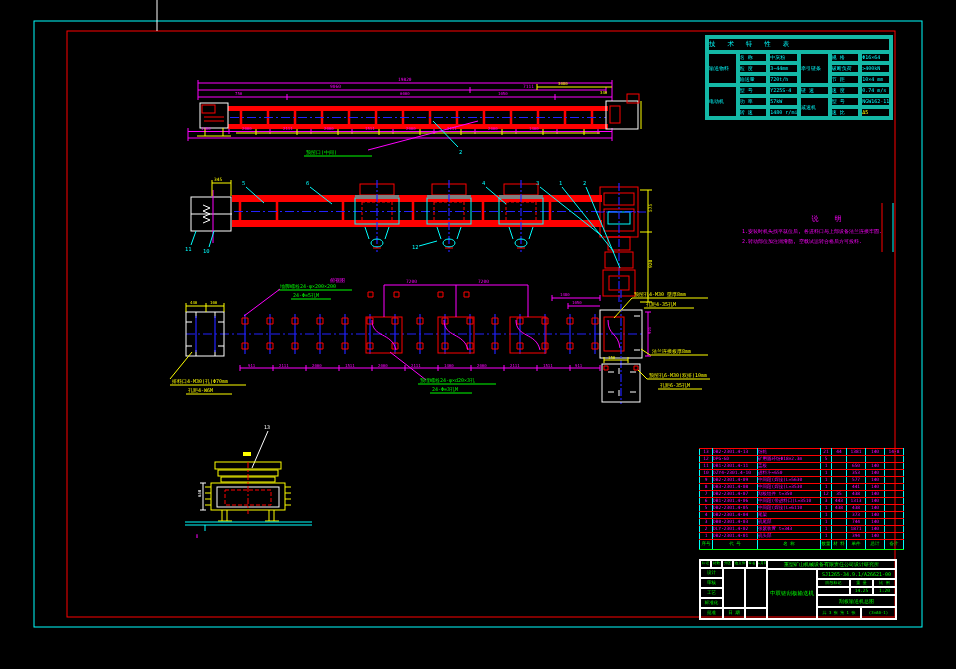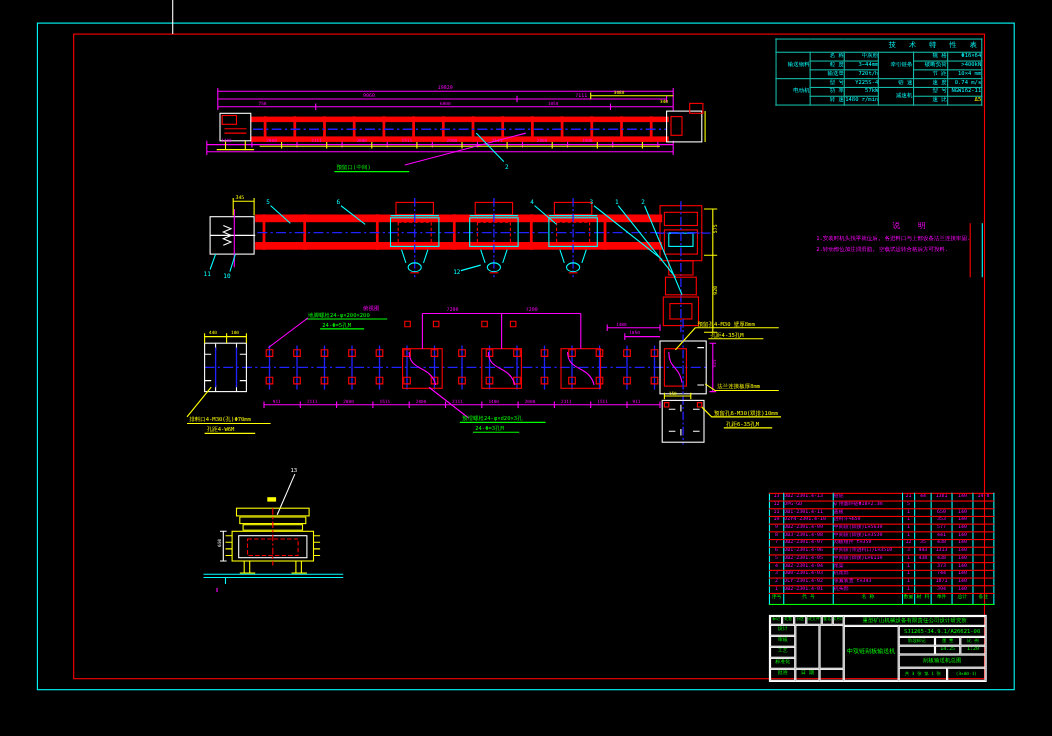--- a/index.html
+++ b/index.html
@@ -15,22 +15,22 @@
   .s-mag{stroke:#ff00ff;fill:none;stroke-width:1;}
   .s-yel{stroke:#ffff00;fill:none;stroke-width:1;}
   .s-wht{stroke:#ffffff;fill:none;stroke-width:1;}
   .s-grn{stroke:#00ff00;fill:none;stroke-width:1;}
   .f-mag{fill:#ff00ff;}.f-cyan{fill:#00ffff;}.f-yel{fill:#ffff00;}
   .f-grn{fill:#00ff00;}.f-wht{fill:#ffffff;}
   .t35{font-size:4px;}.t4{font-size:4.5px;}.t45{font-size:5px;}.t5{font-size:5.5px;}
   table{border-collapse:collapse;table-layout:fixed;}
   
   .spec{width:188px;}
-  .spec td{border:1px solid #14b8a6;color:#00ffff;font-size:5px;line-height:1;
-           text-align:right;padding:0;height:7px;overflow:hidden;white-space:nowrap;}
+  .spec td{border:4px solid #14b8a6;color:#00ffff;font-size:5px;line-height:1;
+           text-align:left;padding:0;height:7px;overflow:hidden;white-space:nowrap;}
   .spec .tt{font-size:6.5px;height:11px;letter-spacing:4px;}
   .spec .yv{color:#ffff00;}
   
   .bom{width:196px;}
   .bom td{border-left:1px solid #00ffff;border-right:1px solid #00ffff;
           border-top:1px solid #ff0000;border-bottom:1px solid #ff0000;
           color:#ff00ff;font-size:4.5px;line-height:1;height:6px;text-align:center;
           padding:0;overflow:hidden;white-space:nowrap;}
   .bom td.lft{text-align:left;}
   .bom tr.hdr td{color:#00ff00;border-top:1px solid #00ff00;border-bottom:1px solid #00ff00;height:9px;}
@@ -321,21 +321,21 @@
       <tr>
         <td>转 速</td>
         <td>1480 r/min</td>
         <td>速 比</td>
         <td class="yv">Δ5</td>
       </tr>
     </tbody>
       </table>
   </div>
 
-  <div class="abs notes" style="left:742px;top:200px;width:175px;">
+  <div class="abs notes" style="left:742px;top:214px;width:175px;">
     <div class="h">说  明</div>
     <div class="n">1.安装时机头找平就位后, 各进料口与上部设备法兰连接牢固.</div>
     <div class="n">2.转动部位加注润滑脂, 空载试运转合格后方可投料.</div>
   </div>
 
   <div class="abs" style="left:699px;top:448px;">
     <table class="bom">
       <tbody>
           <tr>
             <td style="width:12px">13</td>

